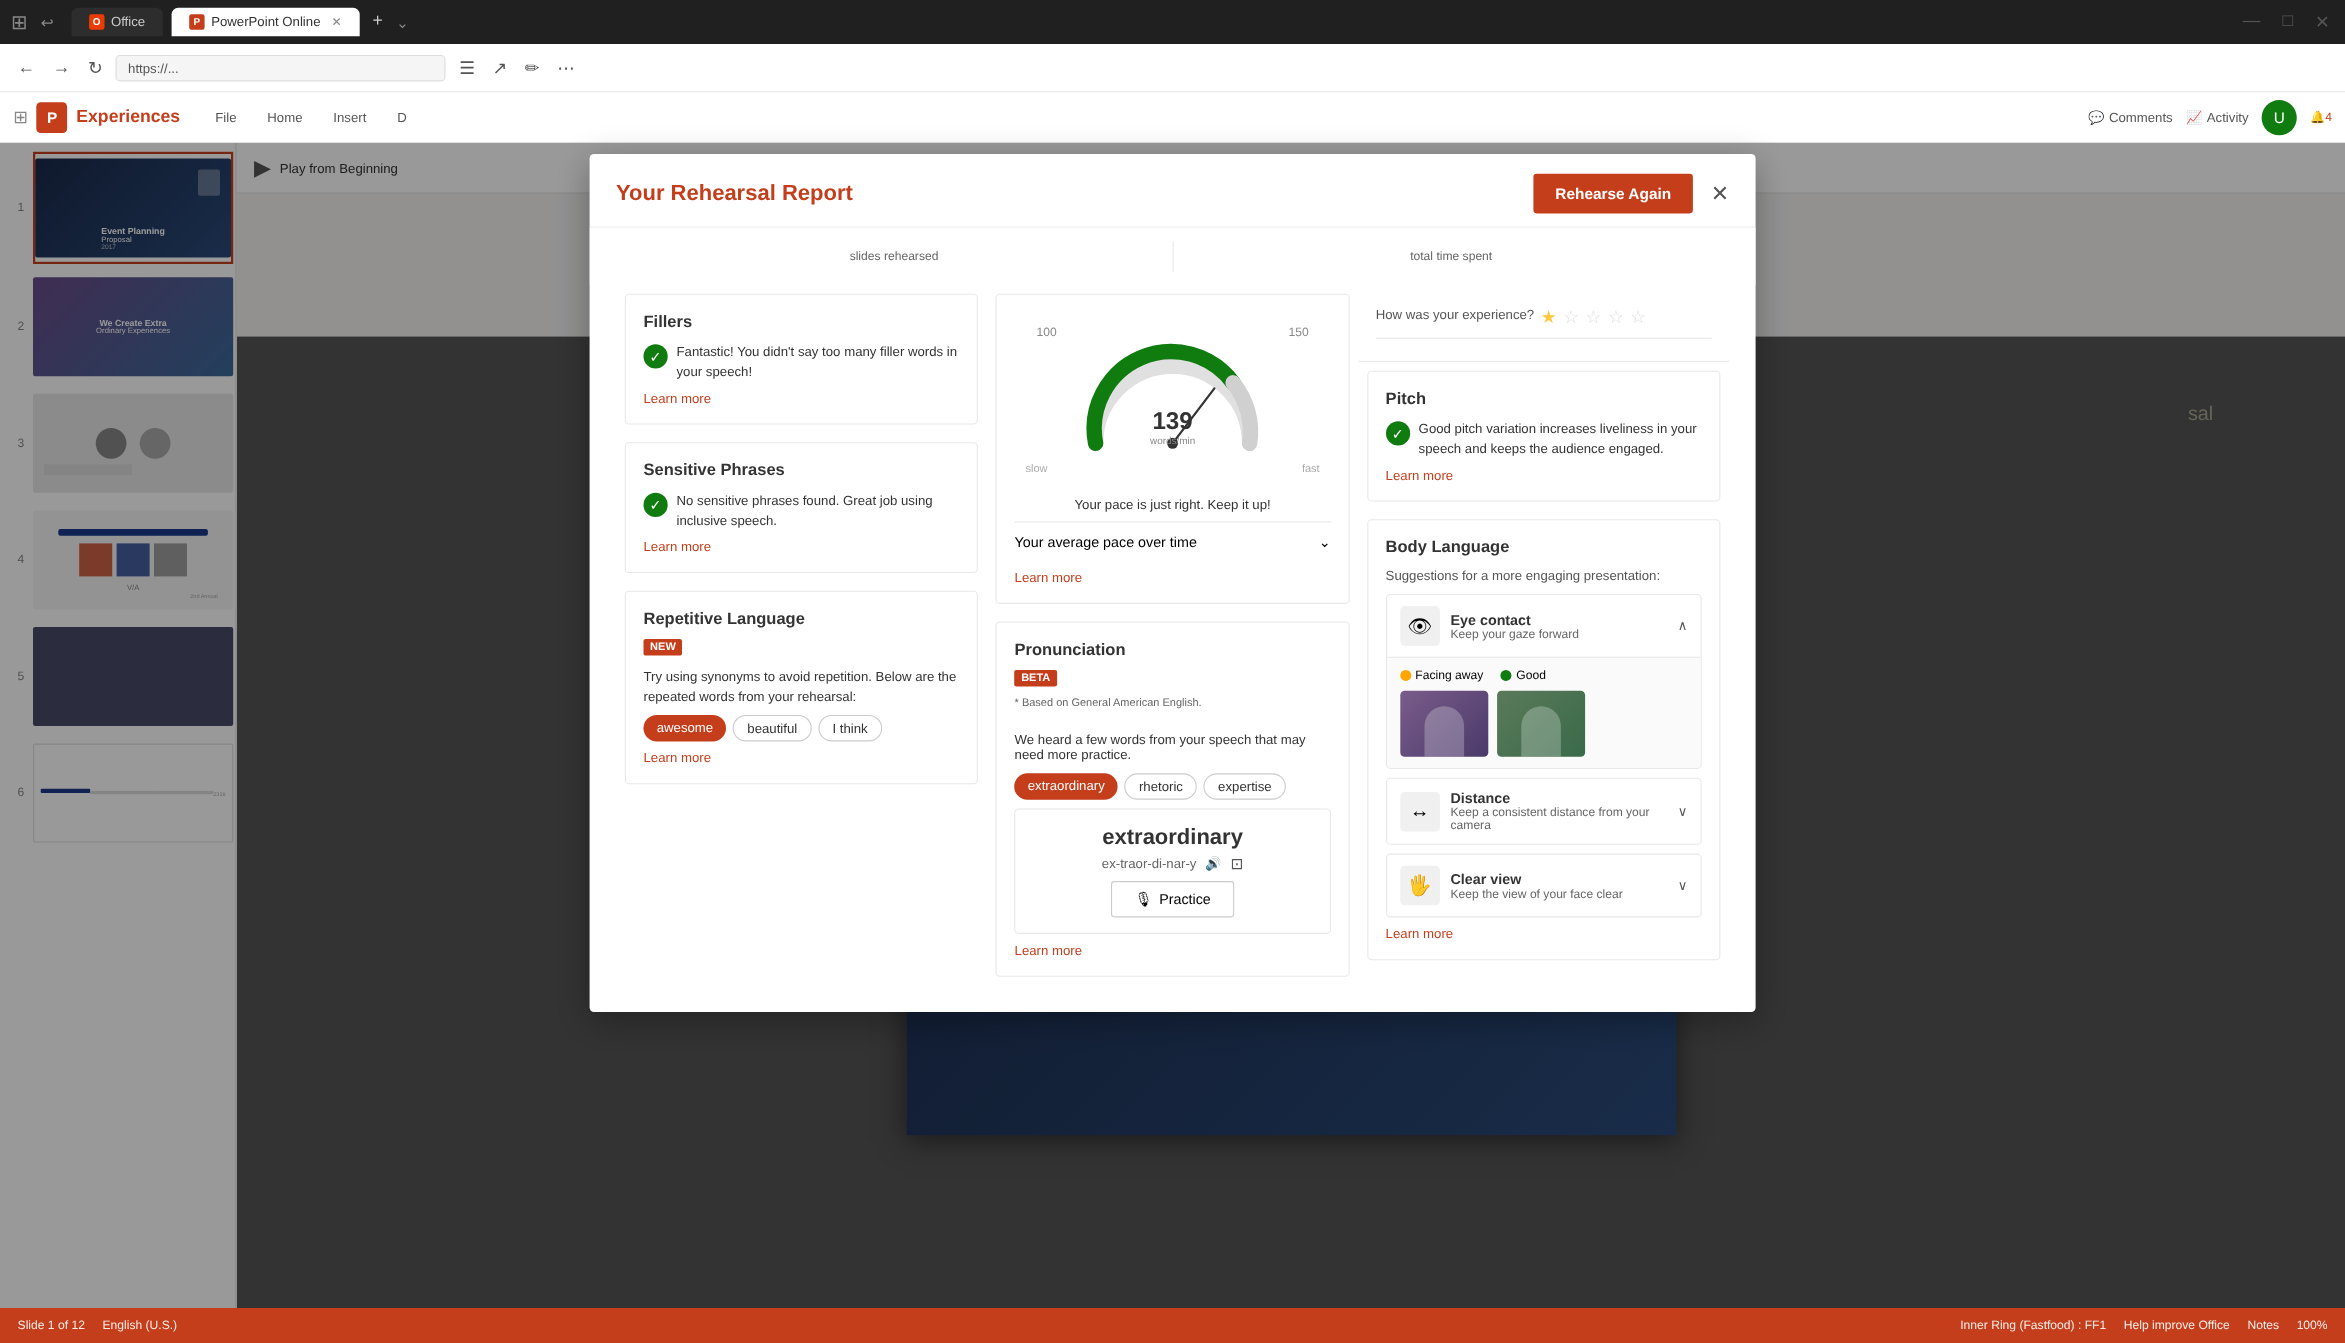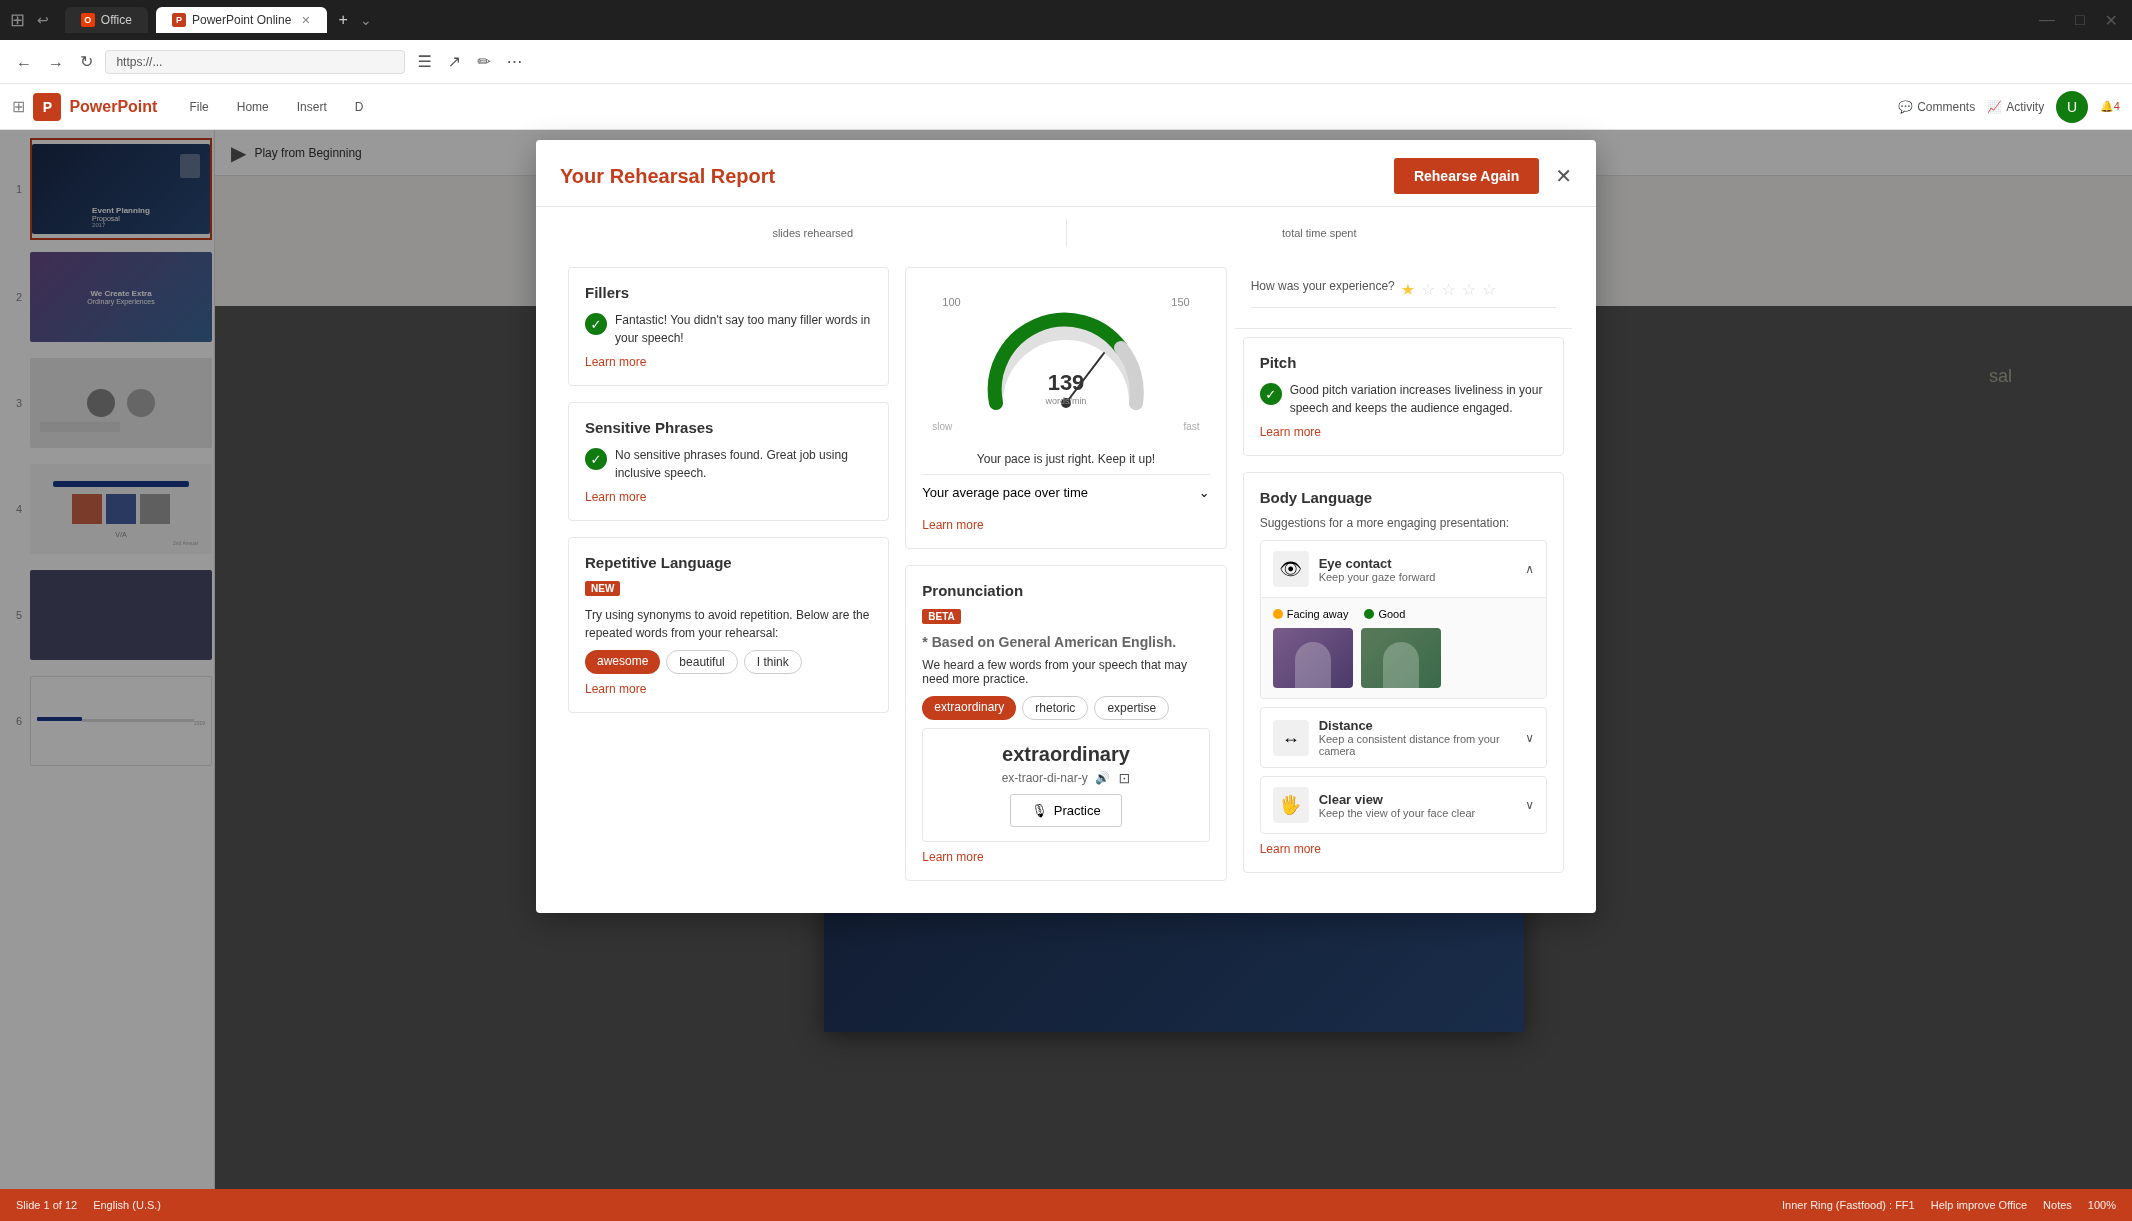--- a/index.html
+++ b/index.html
@@ -230,21 +230,21 @@
     .chip {
       padding: 4px 12px;
       border-radius: 16px;
       font-size: 12px;
       cursor: pointer;
     }
     .chip-red { background: #c43e1c; color: white; }
     .chip-outline { background: white; border: 1px solid #ccc; color: #333; }
 
     
-    .pronunciation-note { font-size: 14px; color: #666; margin-bottom: 8px; font-weight: bold; }
+    .pronunciation-note { font-size: 10px; color: #666; margin-bottom: 20px; }
     .heard-text { font-size: 12px; color: #333; margin-bottom: 10px; }
     .word-detail-box {
       border: 1px solid #e8e8e8;
       border-radius: 4px;
       padding: 14px;
       text-align: center;
       margin: 8px 0;
     }
     .word-main { font-size: 20px; font-weight: 600; color: #333; }
     .word-phonetic { font-size: 12px; color: #666; margin-top: 4px; display: flex; align-items: center; justify-content: center; gap: 8px; }
@@ -400,21 +400,21 @@
     <button class="nav-btn">↗</button>
     <button class="nav-btn">✏</button>
     <button class="nav-btn">⋯</button>
   </div>
 </div>
 
 <div class="office-header">
   <div style="display:flex; align-items:center; gap:8px;">
     <span style="font-size:16px; color:#888; cursor:pointer;">⊞</span>
     <div class="office-logo-icon" style="background:#c43e1c; width:28px; height:28px; border-radius:4px; display:flex; align-items:center; justify-content:center; color:white; font-weight:bold; font-size:14px;">P</div>
-    <span class="ppt-logo">PowerPoint</span>
+    <span class="ppt-logo">Experiences</span>
   </div>
   <div class="ribbon-tabs">
     <button class="ribbon-tab">File</button>
     <button class="ribbon-tab">Home</button>
     <button class="ribbon-tab">Insert</button>
     <button class="ribbon-tab">D</button>
   </div>
   <div class="right-controls">
     <div class="comments-btn">
       <span>💬</span>

